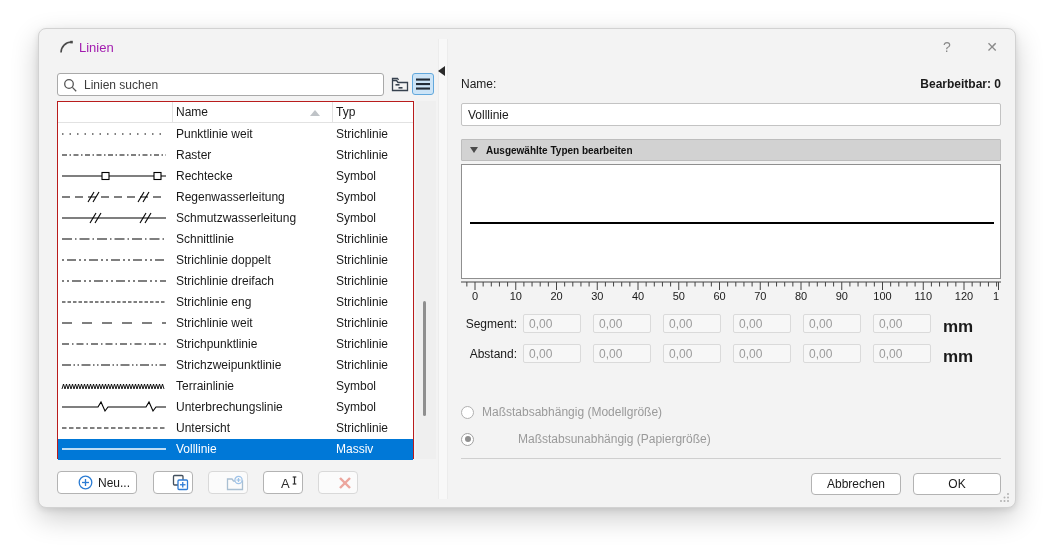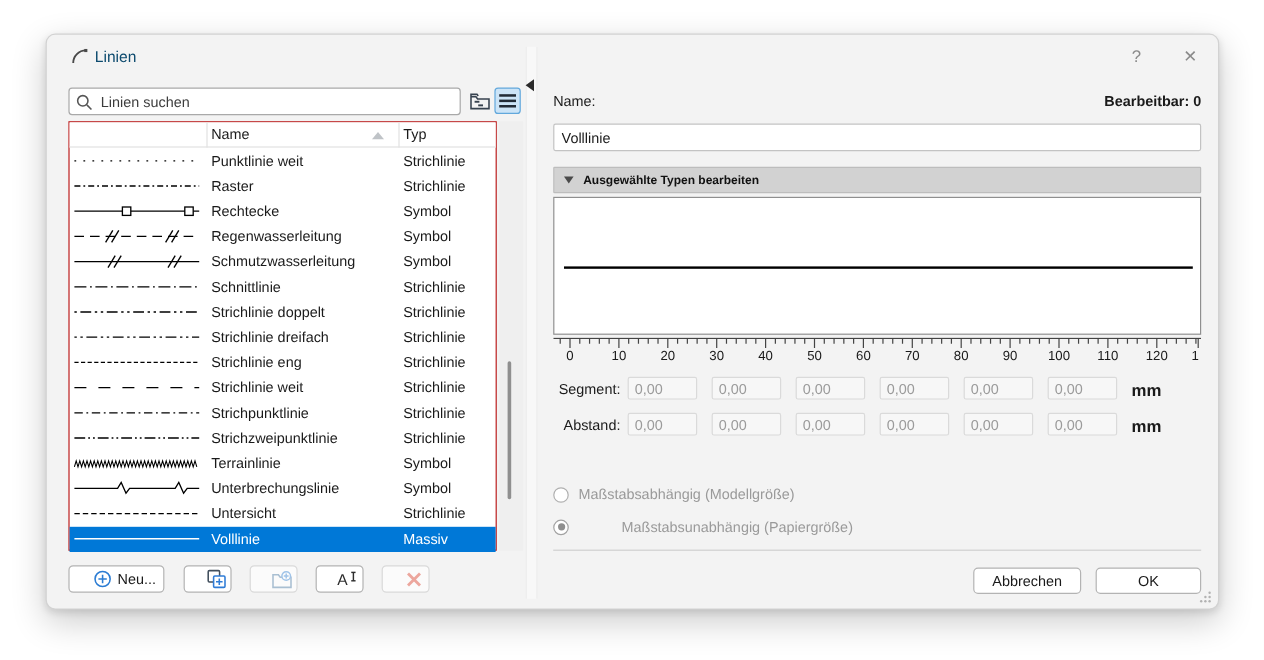--- a/index.html
+++ b/index.html
@@ -2,21 +2,21 @@
 <html><head>
 <meta charset="utf-8">
 <style>
   html,body{margin:0;padding:0;background:#fff;}
   *{box-sizing:border-box;font-family:"Liberation Sans",sans-serif;}
   .stage{position:relative;width:1053px;height:550px;background:#ffffff;overflow:hidden;}
   .dialog{position:absolute;left:38px;top:28px;width:978px;height:480px;background:#f3f3f3;
           border:1px solid #d2d2d2;border-radius:8px;box-shadow:0 10px 28px rgba(0,0,0,.20),0 2px 6px rgba(0,0,0,.10);}
   .abs{position:absolute;}
   
-  .title-text{left:40px;top:11px;font-size:13px;color:#0c4a6e;}
+  .title-text{left:40px;top:11px;font-size:13px;color:#a21caf;}
   .tb-btn{width:26px;height:24px;top:6px;color:#8a8a8a;font-size:14px;display:flex;align-items:center;justify-content:center;cursor:default;}
   
   .search-box{left:18px;top:44px;width:327px;height:23px;background:#fff;border:1px solid #a9a9a9;border-radius:3px;}
   .search-box input{position:absolute;left:24px;top:0;width:298px;height:21px;border:0;outline:none;font-size:12px;color:#333;background:transparent;}
   .search-box input::placeholder{color:#3c3c3c;opacity:1;}
   .view-btn{top:44px;width:22px;height:22px;border:1px solid transparent;border-radius:3px;display:flex;align-items:center;justify-content:center;}
   .view-btn.active{background:#cce4f7;border-color:#62a8dc;}
   
   .list{left:18px;top:72px;width:357px;height:358px;background:#fff;border:1px solid #b91c1c;}
   .list-header{position:absolute;left:0;top:0;width:355px;height:21px;background:#fff;border-bottom:1px solid #e2e2e2;}
@@ -46,21 +46,21 @@
   .name-input{left:422px;top:74px;width:540px;height:23px;background:#fff;border:1px solid #c3c3c3;border-radius:2px;font-size:12px;color:#1a1a1a;padding:0 6px;outline:none;}
   .accordion{left:422px;top:110px;width:540px;height:22px;background:#d2d2d2;border:1px solid #bdbdbd;border-radius:1px;display:flex;align-items:center;}
   .acc-tri{width:0;height:0;border-left:4.5px solid transparent;border-right:4.5px solid transparent;border-top:6px solid #4a4a4a;margin:0 8px 0 8px;}
   .acc-title{font-size:10px;font-weight:bold;color:#111;}
   .preview-box{left:422px;top:135px;width:540px;height:115px;background:#fff;border:1px solid #8f8f8f;}
   .preview-line{position:absolute;left:8px;top:57px;width:524px;height:0;border-top:2px solid #000;}
   .ruler{left:422px;top:252px;width:540px;height:21px;overflow:hidden;}
   .mini-row{left:422px;width:540px;height:20px;}
   .mini-label{position:absolute;left:0;top:3px;width:56px;text-align:right;font-size:12px;color:#1a1a1a;}
   .mini-field{position:absolute;top:0;width:58px;height:19px;background:#f7f7f7;border:1px solid #dadada;border-radius:2px;font-size:12px;color:#9b9b9b;padding:0 5px;outline:none;}
-  .unit{position:absolute;left:482px;top:3px;font-size:14px;color:#1a1a1a;font-weight:bold;}
+  .unit{position:absolute;left:482px;top:3px;font-size:17px;color:#1a1a1a;font-weight:bold;}
   .radio-row{left:422px;width:540px;height:16px;display:flex;align-items:center;gap:8px;}
   .radio{width:13px;height:13px;border-radius:50%;border:1px solid #b0b0b0;background:#fff;position:relative;}
   .radio.checked{border-color:#a2a2a2;}
   .radio.checked::after{content:"";position:absolute;left:2.5px;top:2.5px;width:6px;height:6px;border-radius:50%;background:#8f8f8f;}
   .radio-label{font-size:12px;color:#9a9a9a;}
   .hdivider{left:422px;top:429px;width:540px;height:1px;background:#cfcfcf;}
   .action-btn{top:444px;height:22px;}
 </style>
 </head>
 <body>

